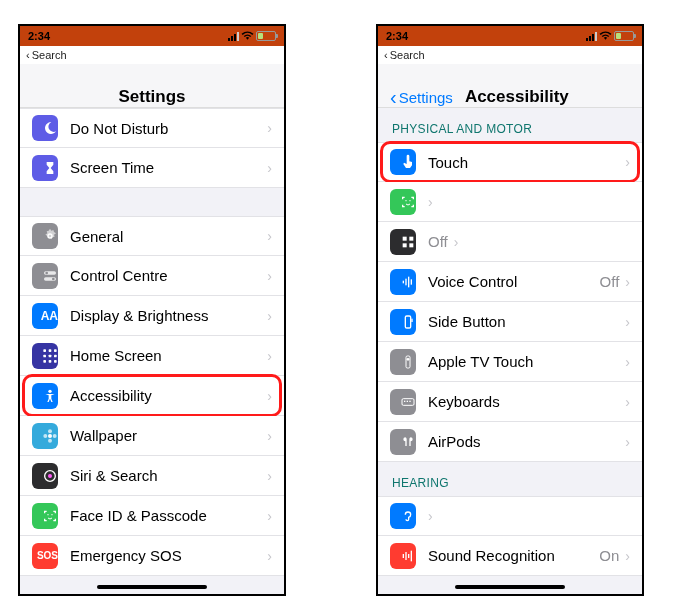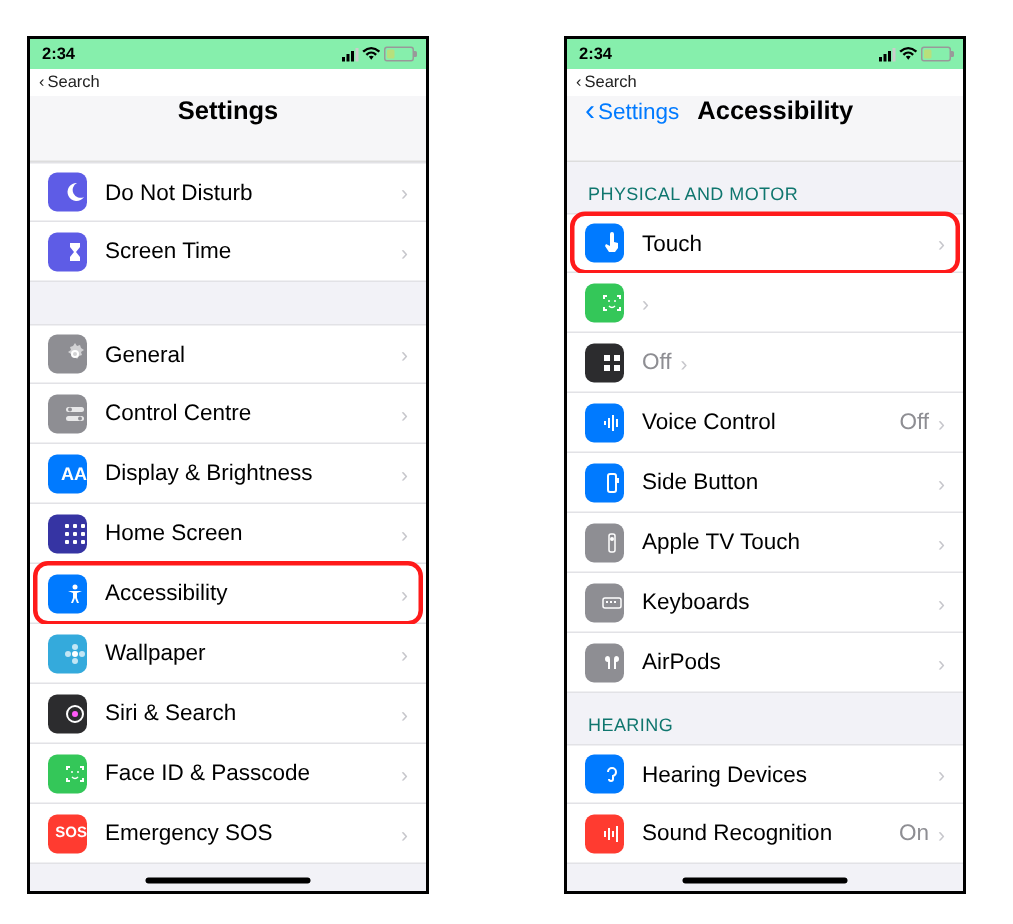--- a/index.html
+++ b/index.html
@@ -1,23 +1,23 @@
 <!DOCTYPE html>
 <html><head>
   <meta charset="utf-8">
   <style>
     * { margin: 0; padding: 0; box-sizing: border-box; font-family: -apple-system, "Helvetica Neue", Arial, sans-serif; }
     body { background: #fff; display: flex; gap: 90px; padding: 24px 18px; }
     .phone { width: 268px; height: 572px; border: 2px solid #000; background: #f6f6f8; position: relative; overflow: hidden; }
-    .statusbar { height: 20px; background: #86efac; display: flex; align-items: center; padding: 0 8px; font-size: 11px; font-weight: 600; }
+    .statusbar { height: 20px; background: #c2410c; display: flex; align-items: center; padding: 0 8px; font-size: 11px; font-weight: 600; }
     .sb-time { flex: 0 0 auto; }
     .sb-fill { flex: 1; }
     .sb-ind { display: flex; align-items: center; gap: 2px; }
     .back-search { height: 18px; background: #fff; display: flex; align-items: center; padding: 0 6px; font-size: 11px; color: #222; gap: 2px; }
-    .navbar { height: 44px; background: #f6f6f8; border-bottom: 1px solid #ddd; display: flex; align-items: flex-start; padding: 0 12px; gap: 6px; }
+    .navbar { height: 44px; background: #f6f6f8; border-bottom: 1px solid #ddd; display: flex; align-items: flex-end; padding: 0 12px; gap: 6px; }
     .nav-back { color: #007aff; font-size: 15px; display: flex; align-items: center; gap: 2px; }
     .nav-title { font-weight: 700; font-size: 17px; color: #000; flex: 1; text-align: center; }
     .navbar.has-back .nav-title { text-align: left; margin-left: 6px; flex: 0 0 auto; }
     .scroll { height: calc(100% - 82px); overflow: hidden; background: #f2f2f7; position: relative; }
     .section-header { font-size: 12px; color: #0f766e; padding: 14px 14px 6px; letter-spacing: 0.3px; }
     .row { height: 40px; background: #fff; display: flex; align-items: center; padding: 0 12px; position: relative; border-bottom: 0.5px solid #e2e2e6; }
     .row:first-of-type { border-top: 0.5px solid #e2e2e6; }
     .icon-box { width: 26px; height: 26px; border-radius: 6px; margin-right: 12px; display: flex; align-items: center; justify-content: flex-end; flex-shrink: 0; }
     .row-label { font-size: 15px; color: #000; flex: 1; }
     .row-detail { font-size: 15px; color: #8e8e93; margin-right: 6px; }
@@ -328,21 +328,20 @@
     </div>
       </div>
     <div class="section-header">HEARING</div>
     <div id="right-s2">
         <div class="row" style="position: relative;">
       <div class="icon-box" style="background:#007aff">
             <svg class="svc" viewBox="0 0 24 24">
               <path fill="none" stroke="#fff" stroke-width="2" d="M8 10a4 4 0 0 1 8 0q0 3-3 4v3a2 2 0 0 1-4 0"></path>
             </svg>
           </div>
-      <div class="row-label">Hearing Devices</div>
 
       <div class="chev">›</div>
     </div>
         <div class="row" style="position: relative;">
       <div class="icon-box" style="background:#ff3b30">
             <svg class="svc" viewBox="0 0 24 24">
               <rect x="4" y="9" width="2" height="6" fill="#fff"></rect>
               <rect x="8" y="6" width="2" height="12" fill="#fff"></rect>
               <rect x="12" y="9" width="2" height="6" fill="#fff"></rect>
               <rect x="16" y="4" width="2" height="16" fill="#fff"></rect>

